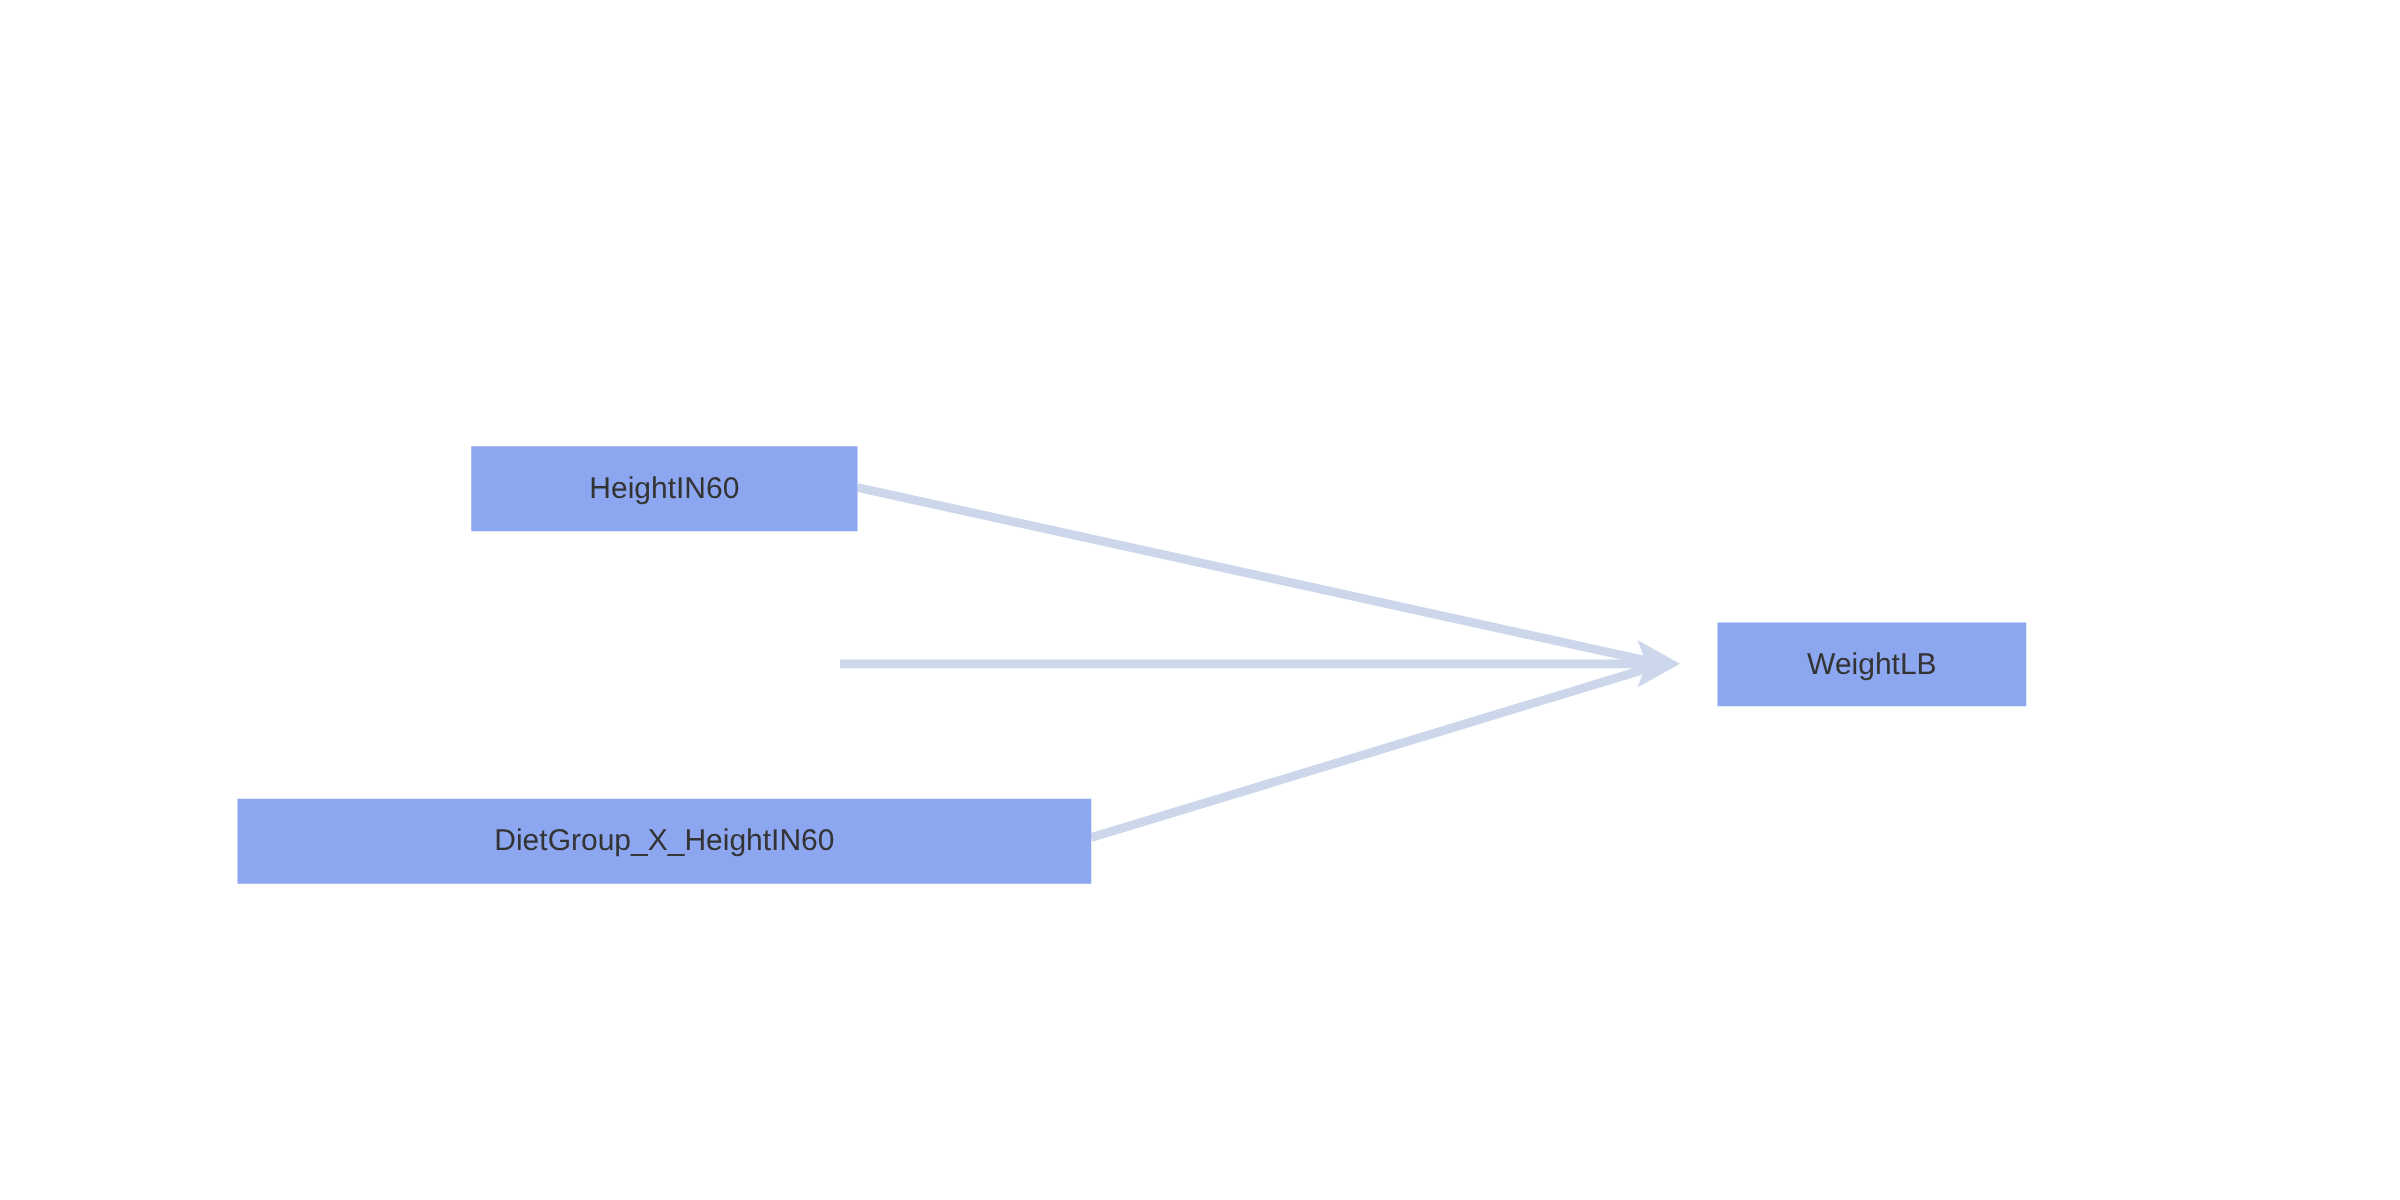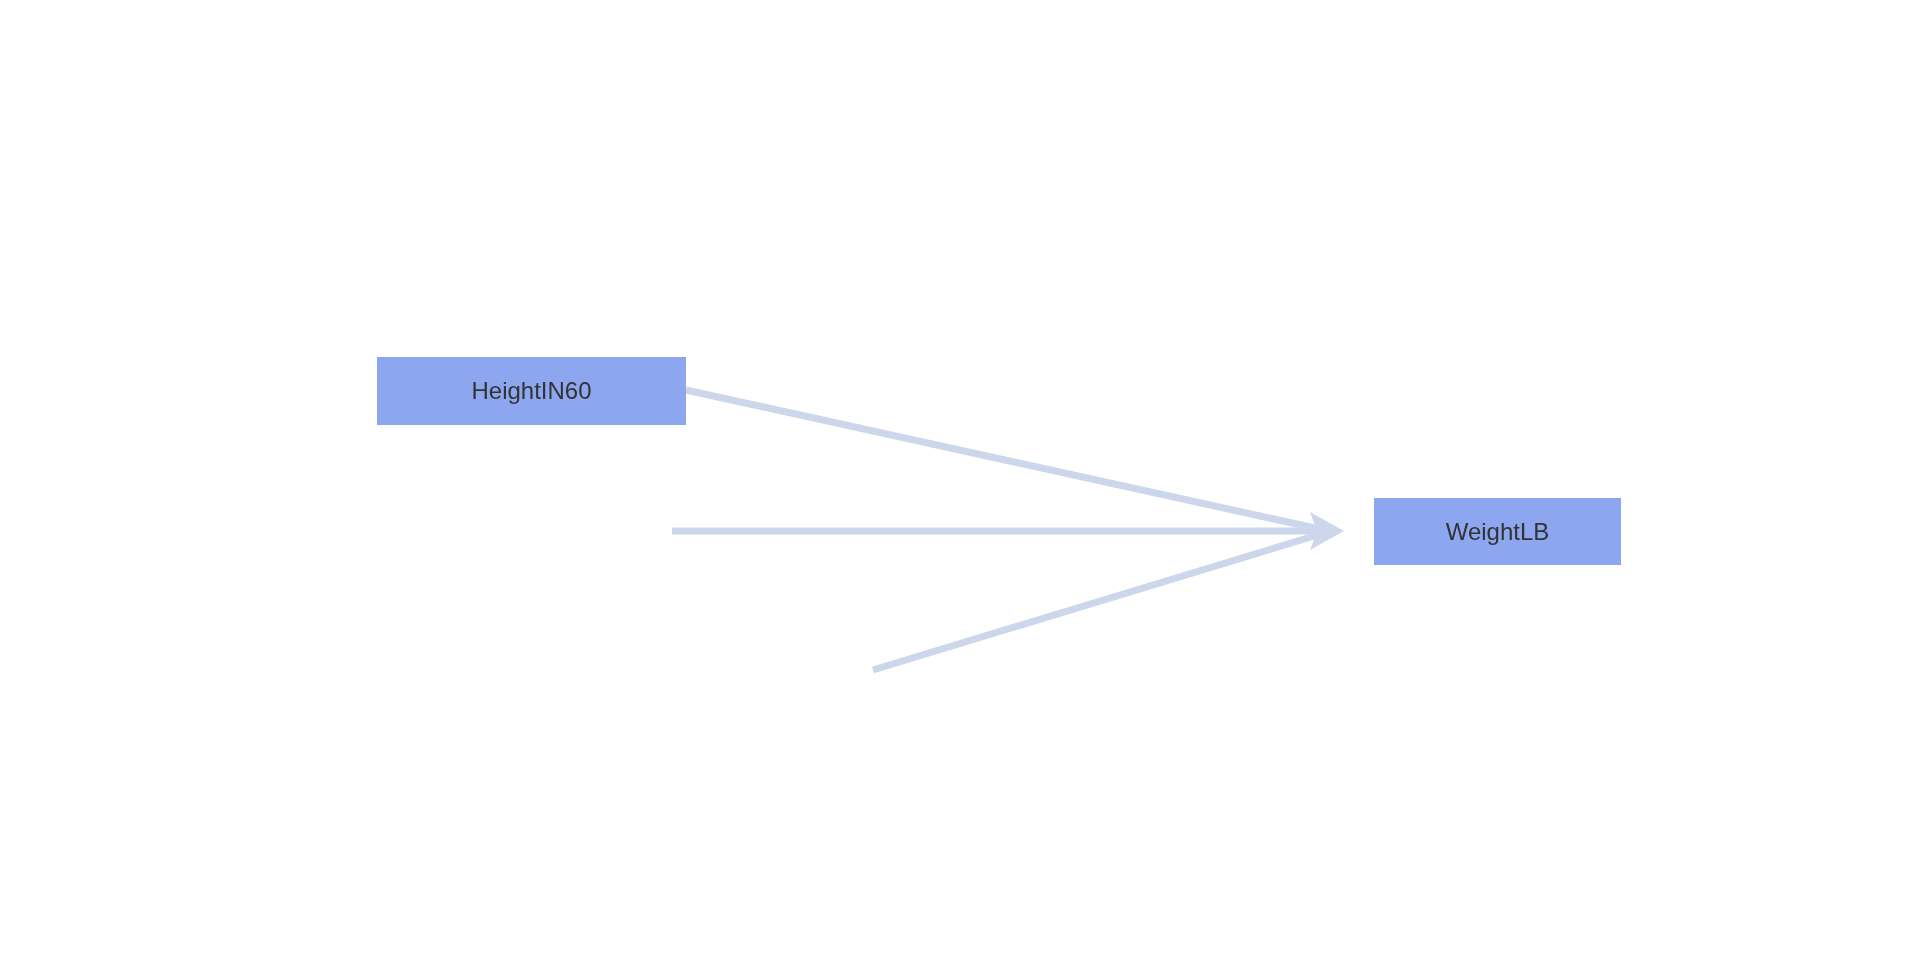--- a/index.html
+++ b/index.html
@@ -58,18 +58,21 @@
     <line x1="672" y1="531" x2="1324" y2="531"></line>
     <line x1="873" y1="670" x2="1324" y2="533"></line>
     <polygon points="1310,512 1344,531 1310,550 1317,531"></polygon>
   </svg>
 
   <div class="node node-heightin60">
     <span>HeightIN60</span>
   </div>
 
 
+  <div class="node node-dietgroup-x-heightin60">
+    <span>DietGroup_X_HeightIN60</span>
+  </div>
 
   <div class="node node-weightlb">
     <span>WeightLB</span>
   </div>
 
 </div>
 
 </body></html>

